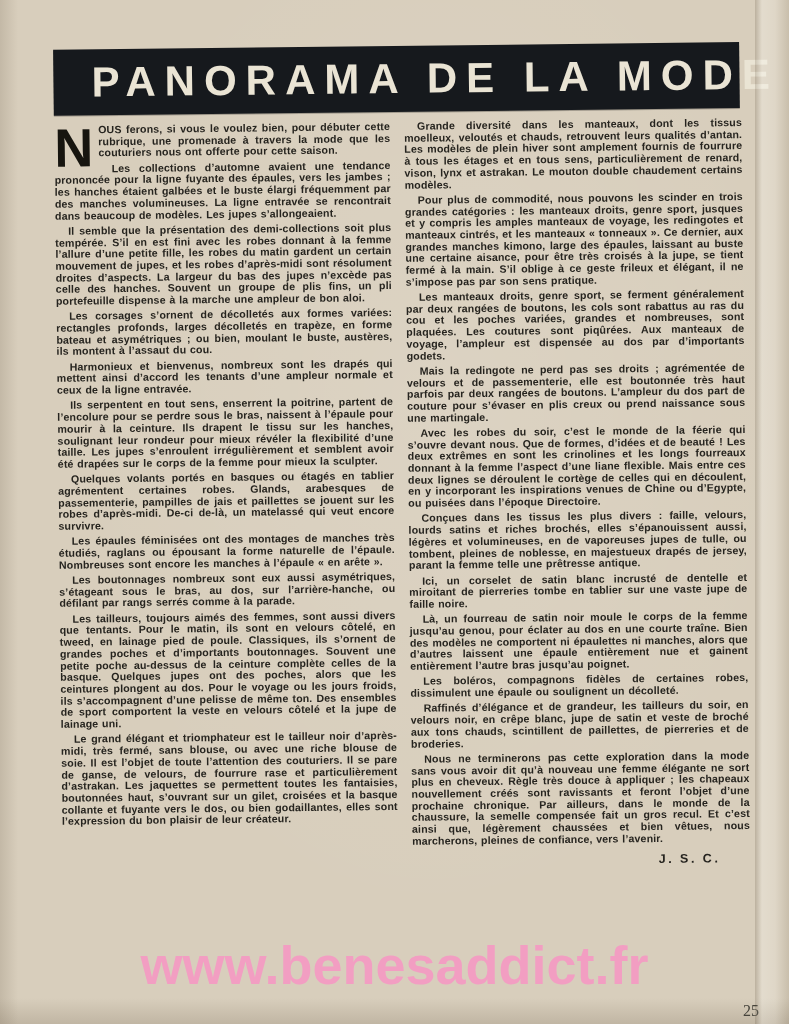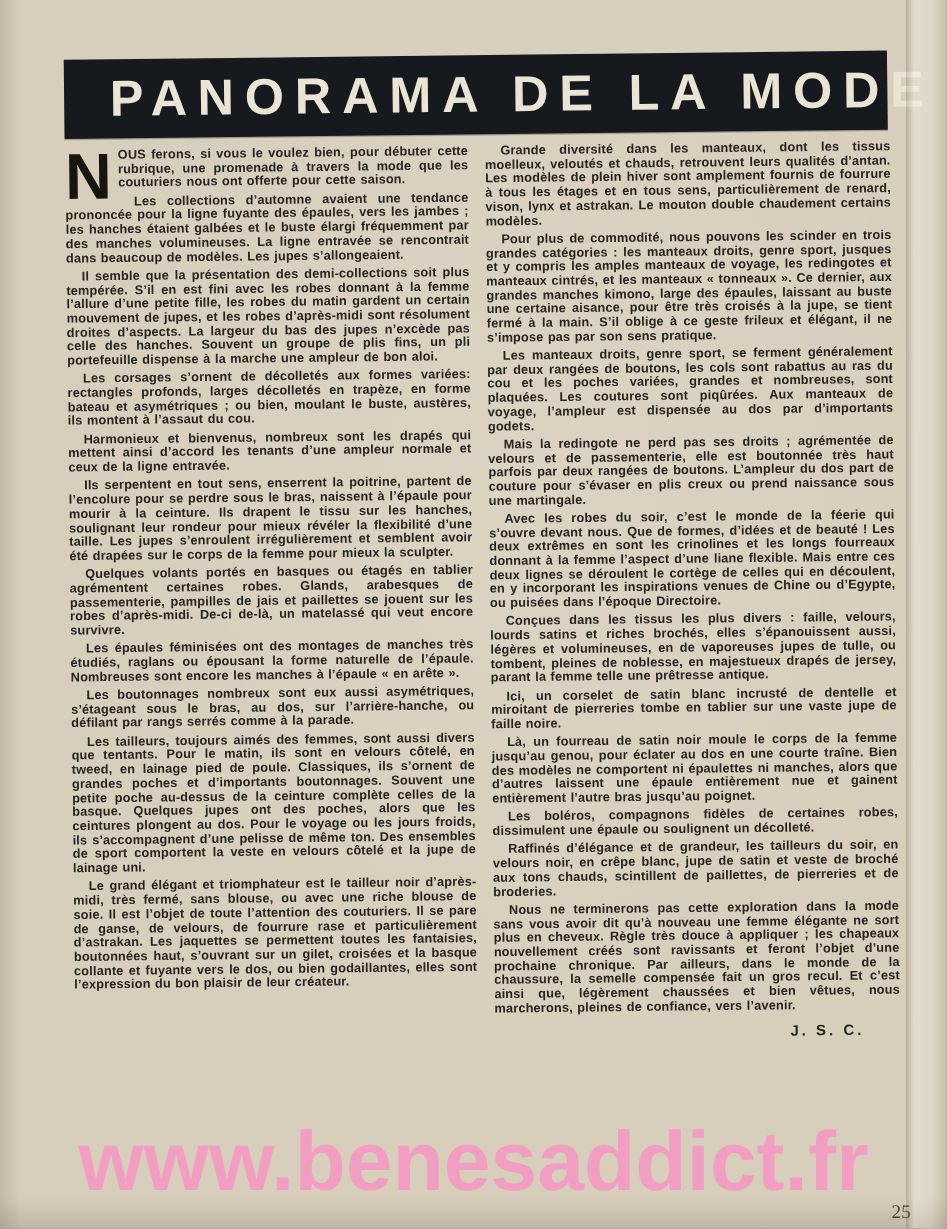--- a/index.html
+++ b/index.html
@@ -56,22 +56,22 @@
   .dropcap{
     float:left; font-size:54px; line-height:42px; height:44px;
     font-weight:700; padding:2px 5px 0 0; color:#17150f;
   }
   .signature{
     text-align:right; padding-right:30px; margin-top:8px;
     font-size:12.5px; font-weight:700; letter-spacing:2.5px;
   }
   .watermark{
     position:absolute; left:50%; transform:translateX(-50%);
-    bottom:16px; white-space:nowrap;
-    font-size:70px; font-weight:700; letter-spacing:0px;
+    bottom:28px; white-space:nowrap;
+    font-size:54px; font-weight:700; letter-spacing:0px;
     color:var(--watermark-pink); opacity:.82;
     pointer-events:none;
   }
   .page-number{
     position:absolute; right:30px; bottom:4px;
     font-size:16px; font-weight:400; color:var(--page-num);
     font-family:"Liberation Serif", serif;
   }
 </style>
 </head>

